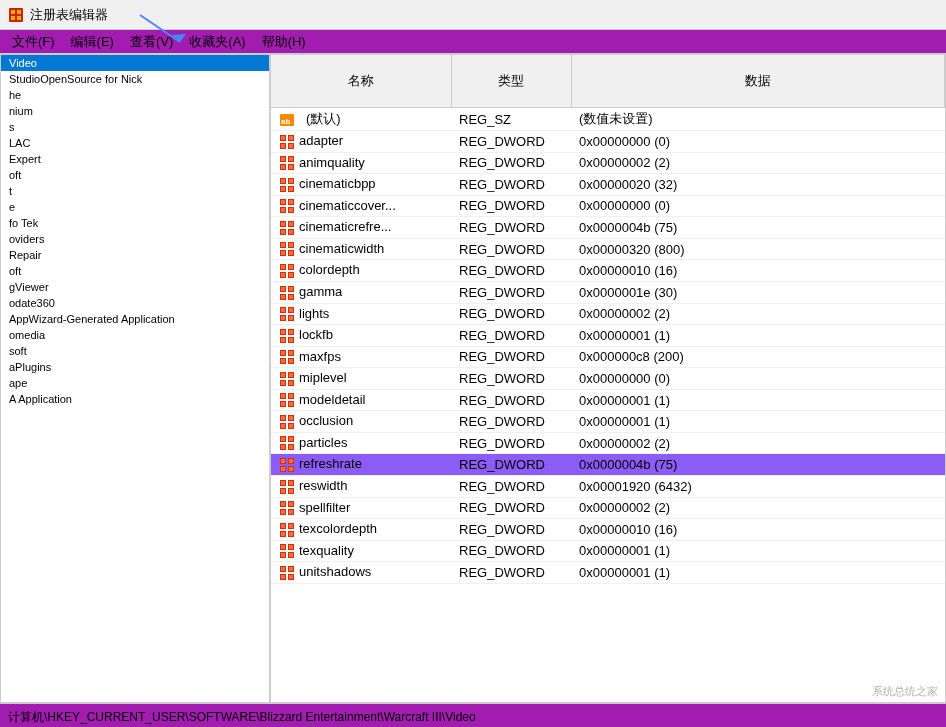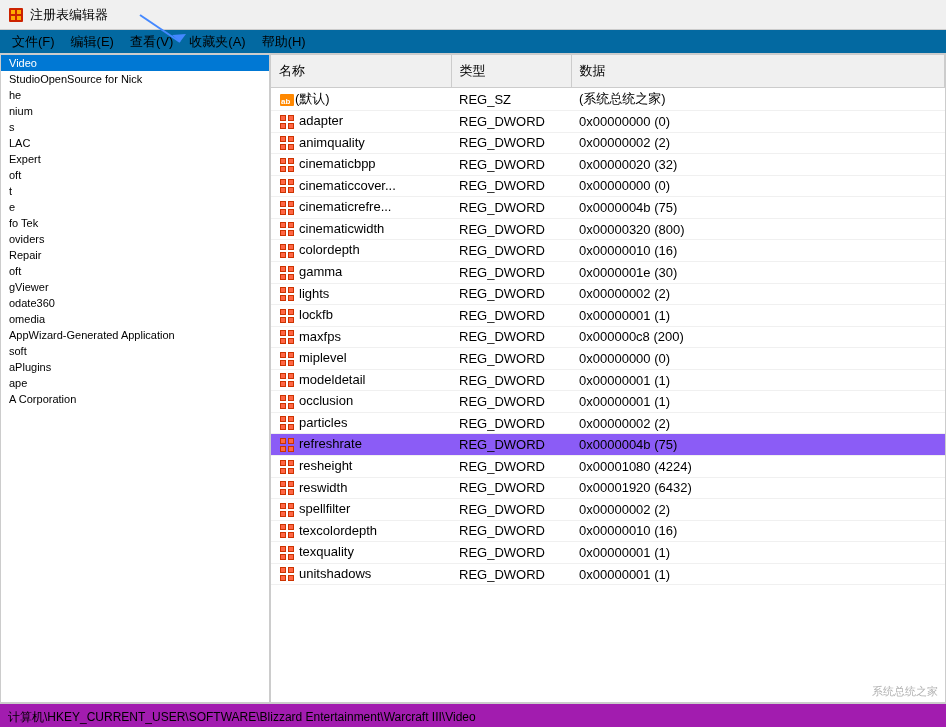--- a/index.html
+++ b/index.html
@@ -30,21 +30,21 @@
     .title-bar-text {
       font-size: 13px;
       color: #000;
     }
 
     
     .menu-bar {
       display: flex;
       align-items: center;
       height: 24px;
-      background: #0369a1;
+      background: #a21caf;
       border-bottom: 1px solid #ccc;
       padding: 0 4px;
     }
     .menu-item {
       padding: 2px 8px;
       cursor: pointer;
       font-size: 13px;
       color: #000;
     }
 
@@ -87,22 +87,22 @@
 
     
     .reg-table {
       width: 100%;
       border-collapse: collapse;
     }
     .reg-table th {
       background: #f0f0f0;
       border-bottom: 1px solid #ccc;
       border-right: 1px solid #ccc;
-      padding: 7px 8px;
-      text-align: left;
+      padding: 17px 8px;
+      text-align: center;
       font-weight: normal;
       font-size: 13px;
       position: sticky;
       top: 0;
       z-index: 1;
     }
     .reg-table td {
       padding: 2px 8px;
       font-size: 13px;
       border-bottom: 1px solid #f0f0f0;
@@ -192,46 +192,46 @@
           <div class="tree-item">Expert</div>
           <div class="tree-item">oft</div>
           <div class="tree-item">t</div>
           <div class="tree-item">e</div>
           <div class="tree-item">fo Tek</div>
           <div class="tree-item">oviders</div>
           <div class="tree-item">Repair</div>
           <div class="tree-item">oft</div>
           <div class="tree-item">gViewer</div>
           <div class="tree-item">odate360</div>
+          <div class="tree-item">AppWizard-Generated Application</div>
           <div class="tree-item">omedia</div>
-          <div class="tree-item">AppWizard-Generated Application</div>
           <div class="tree-item">soft</div>
           <div class="tree-item">aPlugins</div>
           <div class="tree-item">ape</div>
-          <div class="tree-item">A Corporation</div>
+          <div class="tree-item">A Application</div>
         </div>
     </div>
 
     <div class="right-panel">
       <table class="reg-table">
         <thead>
           <tr>
             <th style="width:180px">名称</th>
             <th style="width:120px">类型</th>
             <th>数据</th>
           </tr>
         </thead>
         <tbody id="registry-tbody">
             <tr>
-              <td><span style="display: inline-block; width: 16px; height: 16px; vertical-align: middle; margin-right: 0;"><svg width="16" height="16" viewBox="0 0 16 16">
+              <td><span style="display: inline-block; width: 16px; height: 16px; vertical-align: middle; margin-right: 11px;"><svg width="16" height="16" viewBox="0 0 16 16">
                     <rect x="1" y="2" width="14" height="12" rx="1" fill="#ff8800"></rect>
                     <text x="2" y="12" font-size="8" fill="white" font-weight="bold">ab</text>
                   </svg></span>(默认)</td>
               <td>REG_SZ</td>
-              <td>(系统总统之家)</td>
+              <td>(数值未设置)</td>
             </tr>
             <tr>
               <td><span style="display: inline-block; width: 16px; height: 16px; vertical-align: middle; margin-right: 4px;"><svg width="16" height="16" viewBox="0 0 16 16">
         <rect x="1" y="1" width="6" height="6" fill="#cc3300"></rect>
         <rect x="9" y="1" width="6" height="6" fill="#cc3300"></rect>
         <rect x="1" y="9" width="6" height="6" fill="#cc3300"></rect>
         <rect x="9" y="9" width="6" height="6" fill="#cc3300"></rect>
         <rect x="2" y="2" width="4" height="4" fill="#ff6644"></rect>
         <rect x="10" y="2" width="4" height="4" fill="#ff6644"></rect>
         <rect x="2" y="10" width="4" height="4" fill="#ff6644"></rect>
@@ -442,34 +442,20 @@
         <rect x="9" y="1" width="6" height="6" fill="#cc3300"></rect>
         <rect x="1" y="9" width="6" height="6" fill="#cc3300"></rect>
         <rect x="9" y="9" width="6" height="6" fill="#cc3300"></rect>
         <rect x="2" y="2" width="4" height="4" fill="#ff6644"></rect>
         <rect x="10" y="2" width="4" height="4" fill="#ff6644"></rect>
         <rect x="2" y="10" width="4" height="4" fill="#ff6644"></rect>
         <rect x="10" y="10" width="4" height="4" fill="#ff6644"></rect>
       </svg></span>refreshrate</td>
               <td>REG_DWORD</td>
               <td>0x0000004b (75)</td>
-            </tr>
-            <tr>
-              <td><span style="display: inline-block; width: 16px; height: 16px; vertical-align: middle; margin-right: 4px;"><svg width="16" height="16" viewBox="0 0 16 16">
-        <rect x="1" y="1" width="6" height="6" fill="#cc3300"></rect>
-        <rect x="9" y="1" width="6" height="6" fill="#cc3300"></rect>
-        <rect x="1" y="9" width="6" height="6" fill="#cc3300"></rect>
-        <rect x="9" y="9" width="6" height="6" fill="#cc3300"></rect>
-        <rect x="2" y="2" width="4" height="4" fill="#ff6644"></rect>
-        <rect x="10" y="2" width="4" height="4" fill="#ff6644"></rect>
-        <rect x="2" y="10" width="4" height="4" fill="#ff6644"></rect>
-        <rect x="10" y="10" width="4" height="4" fill="#ff6644"></rect>
-      </svg></span>resheight</td>
-              <td>REG_DWORD</td>
-              <td>0x00001080 (4224)</td>
             </tr>
             <tr>
               <td><span style="display: inline-block; width: 16px; height: 16px; vertical-align: middle; margin-right: 4px;"><svg width="16" height="16" viewBox="0 0 16 16">
         <rect x="1" y="1" width="6" height="6" fill="#cc3300"></rect>
         <rect x="9" y="1" width="6" height="6" fill="#cc3300"></rect>
         <rect x="1" y="9" width="6" height="6" fill="#cc3300"></rect>
         <rect x="9" y="9" width="6" height="6" fill="#cc3300"></rect>
         <rect x="2" y="2" width="4" height="4" fill="#ff6644"></rect>
         <rect x="10" y="2" width="4" height="4" fill="#ff6644"></rect>
         <rect x="2" y="10" width="4" height="4" fill="#ff6644"></rect>

